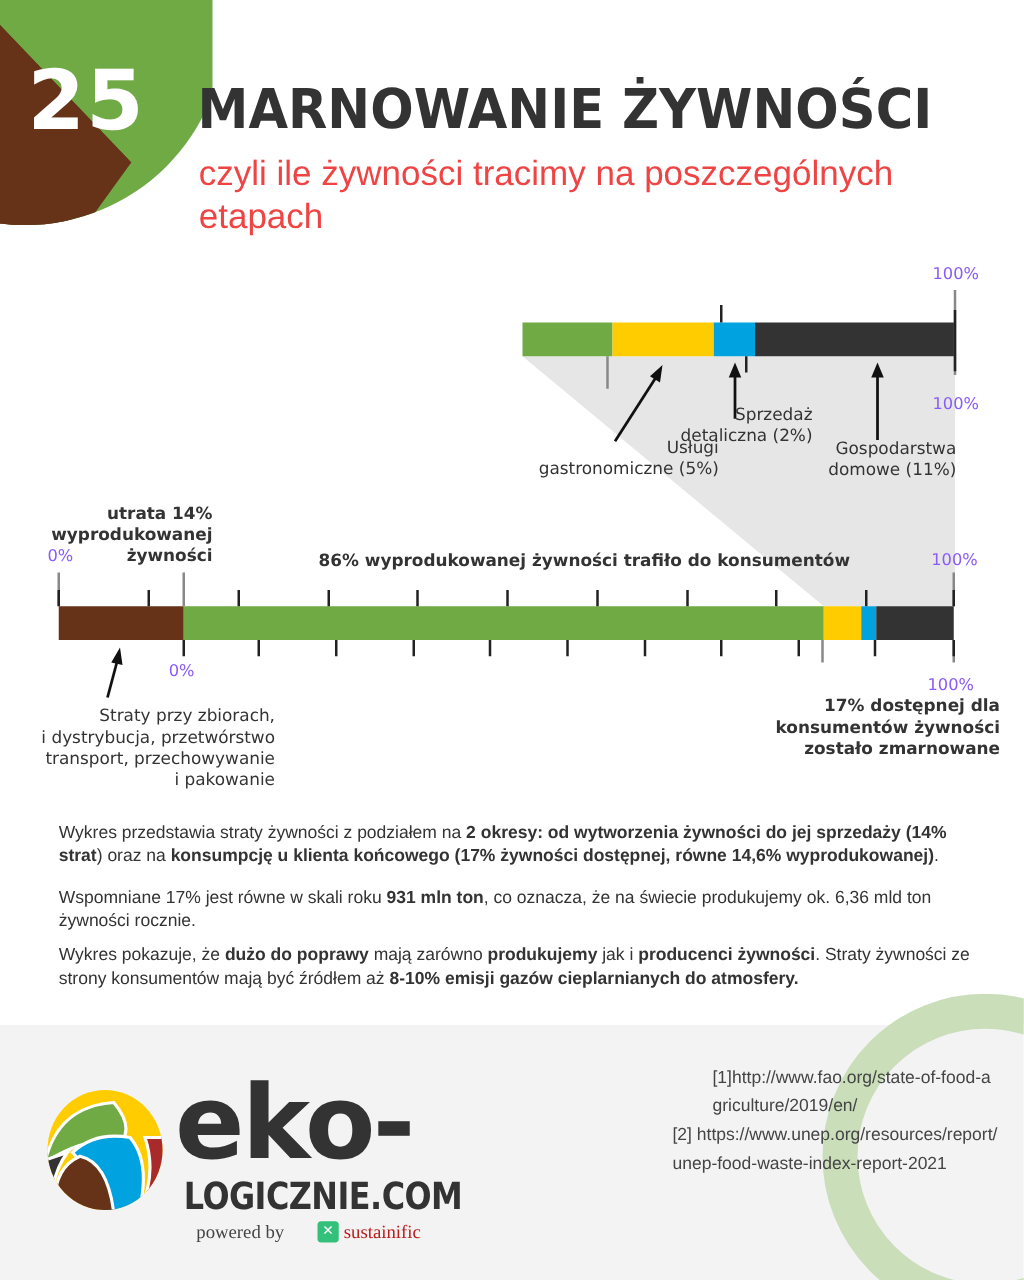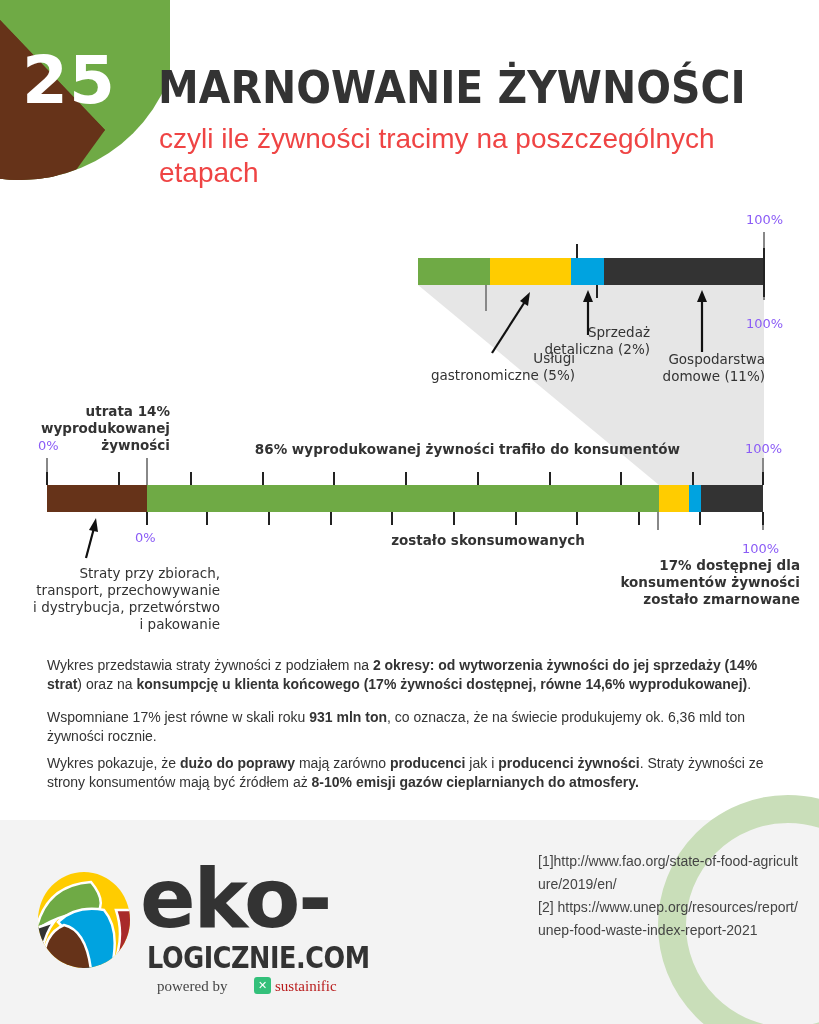--- a/index.html
+++ b/index.html
@@ -137,43 +137,42 @@
   <div>utrata 14%</div>
   <div>wyprodukowanej</div>
   <div>żywności</div>
 </div>
 <div class="pct" style="left:38px;top:438px;">0%</div>
 <div class="lbl bold" style="left:240px;top:441px;width:440px;">86% wyprodukowanej żywności trafiło do konsumentów</div>
 <div class="pct" style="left:745px;top:441px;">100%</div>
 
 <div class="pct" style="left:135px;top:530px;">0%</div>
 <div class="lbl bold" style="left:255px;top:532px;width:330px;">
-  <div>zostało skonsumowanych</div>
 </div>
 <div class="pct" style="left:742px;top:541px;">100%</div>
 <div class="lbl bold" style="left:610px;top:557px;width:190px;">
   <div>17% dostępnej dla</div>
   <div>konsumentów żywności</div>
   <div>zostało zmarnowane</div>
 </div>
 <div class="lbl" style="left:20px;top:565px;width:200px;">
   <div>Straty przy zbiorach,</div>
+  <div>i dystrybucja, przetwórstwo</div>
   <div>transport, przechowywanie</div>
-  <div>i dystrybucja, przetwórstwo</div>
   <div>i pakowanie</div>
 </div>
 
 <p class="desc" style="top:656px;">
   <span>Wykres przedstawia straty żywności z podziałem na </span><b>2 okresy: od wytworzenia żywności do jej sprzedaży</b><span> </span><b>(14% strat</b><span>) oraz na </span><b>konsumpcję u klienta końcowego (17% żywności dostępnej, równe 14,6% wyprodukowanej)</b><span>.</span>
 </p>
 <p class="desc" style="top:708px;">
   <span>Wspomniane 17% jest równe w skali roku </span><b>931 mln ton</b><span>, co oznacza, że na świecie produkujemy ok. 6,36 mld ton żywności rocznie.</span>
 </p>
 <p class="desc" style="top:754px;">
-  <span>Wykres pokazuje, że </span><b>dużo do poprawy</b><span> mają zarówno </span><b>producenci</b><span> jak i </span><b>producenci żywności</b><span>. Straty żywności ze strony konsumentów mają być źródłem aż </span><b>8-10% emisji gazów cieplarnianych do atmosfery.</b>
+  <span>Wykres pokazuje, że </span><b>dużo do poprawy</b><span> mają zarówno </span><b>produkujemy</b><span> jak i </span><b>producenci żywności</b><span>. Straty żywności ze strony konsumentów mają być źródłem aż </span><b>8-10% emisji gazów cieplarnianych do atmosfery.</b>
 </p>
 
 <div class="abs" style="left:658px;top:795px;width:260px;height:260px;border-radius:50%;border:28px solid #c9deb9;clip-path: inset(0 0 235px 0);"></div>
 
 <div class="footer">
   <div class="footer-ring"></div>
   <svg class="logo-svg" width="100" height="100" viewBox="0 0 100 100">
     <defs>
         <clipPath id="lc">
           <ellipse cx="48" cy="50" rx="46" ry="48"></ellipse>
@@ -187,16 +186,16 @@
       <path d="M0,58 L18,52 Q10,62 6,80 L0,80 Z" fill="#333333" stroke="#fff" stroke-width="2.5"></path>
       <path d="M8,100 Q5,65 28,55 Q50,60 55,100 Z" fill="#663319" stroke="#fff" stroke-width="2.5"></path>
     </g>
   </svg>
   <div class="logo-eko">eko-</div>
   <div class="logo-domain">LOGICZNIE.COM</div>
   <div class="powered">powered by</div>
   <div class="sust-icon">✕</div>
   <div class="sust-name">sustainific</div>
   <div class="refs">
-    <div style="word-break:break-all;">[1]http://www.fao.org/state-of-food-agriculture/2019/en/</div>
+    <div style="word-break:break-all;margin-left:32px;">[1]http://www.fao.org/state-of-food-agriculture/2019/en/</div>
     <div style="word-break:break-all;">[2] https://www.unep.org/resources/report/unep-food-waste-index-report-2021</div>
   </div>
 </div>
 
 </body></html>

